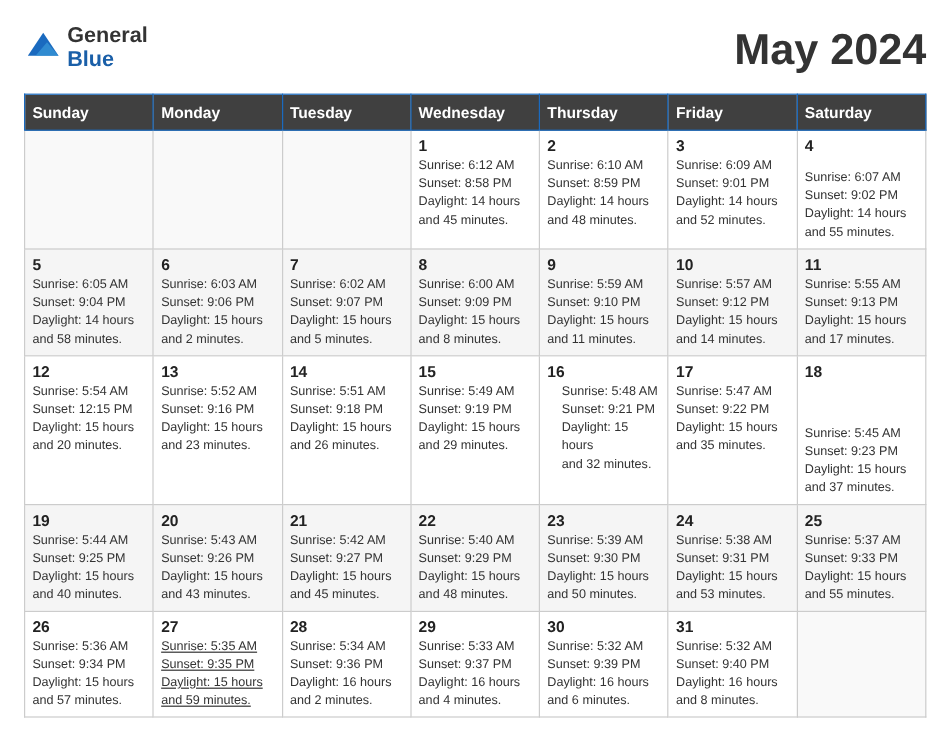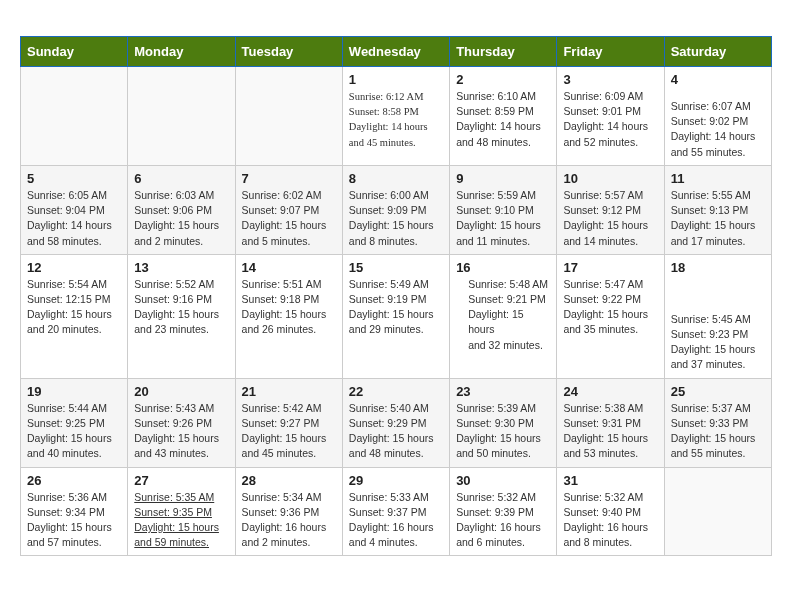--- a/index.html
+++ b/index.html
@@ -51,21 +51,21 @@
     .calendar-subtitle {
       font-size: 14px;
       color: #555;
     }
     table {
       width: 100%;
       border-collapse: collapse;
       table-layout: fixed;
     }
     thead th {
-      background: #4d7c0f;
+      background: #404040;
       color: #fff;
       font-size: 13px;
       font-weight: bold;
       padding: 7px 6px;
       text-align: left;
       border: 1px solid #1a6abf;
     }
     tbody td {
       border: 1px solid #ccc;
       vertical-align: top;
@@ -88,21 +88,32 @@
       line-height: 1.45;
     }
     .empty-cell {
       background: #f9f9f9 !important;
     }
   </style>
 </head>
 <body>
 
 <div class="header">
+  <div class="logo">
+    <svg class="logo-icon" viewBox="0 0 40 40">
+      <polygon points="20,4 36,28 4,28" fill="#1a6abf"></polygon>
+      <polygon points="24,14 36,28 12,28" fill="#3a9ad9" opacity="0.7"></polygon>
+    </svg>
+    <div class="logo-text">
+      <span class="logo-general">General</span>
+      <span class="logo-blue">Blue</span>
+    </div>
+  </div>
   <div class="title-block">
+    <div class="calendar-title">May 2024</div>
   </div>
 </div>
 
 <table>
   <thead>
     <tr>
     <th>Sunday</th>
         <th>Monday</th>
         <th>Tuesday</th>
         <th>Wednesday</th>
@@ -111,21 +122,21 @@
         <th>Saturday</th>
       </tr>
   </thead>
   <tbody id="calendar-body">
   <tr>
         <td class="empty-cell"></td>
         <td class="empty-cell"></td>
         <td class="empty-cell"></td>
         <td>
           <div class="day-num">1</div>
-          <div class="day-info" style="white-space: pre-line; font-family: Liberation Serif, serif;">Sunrise: 6:12 AM
+          <div class="day-info" style="white-space: pre-line;">Sunrise: 6:12 AM
 Sunset: 8:58 PM
 Daylight: 14 hours
 and 45 minutes.</div>
         </td>
         <td>
           <div class="day-num">2</div>
           <div class="day-info" style="white-space: pre-line;">Sunrise: 6:10 AM
 Sunset: 8:59 PM
 Daylight: 14 hours
 and 48 minutes.</div>

